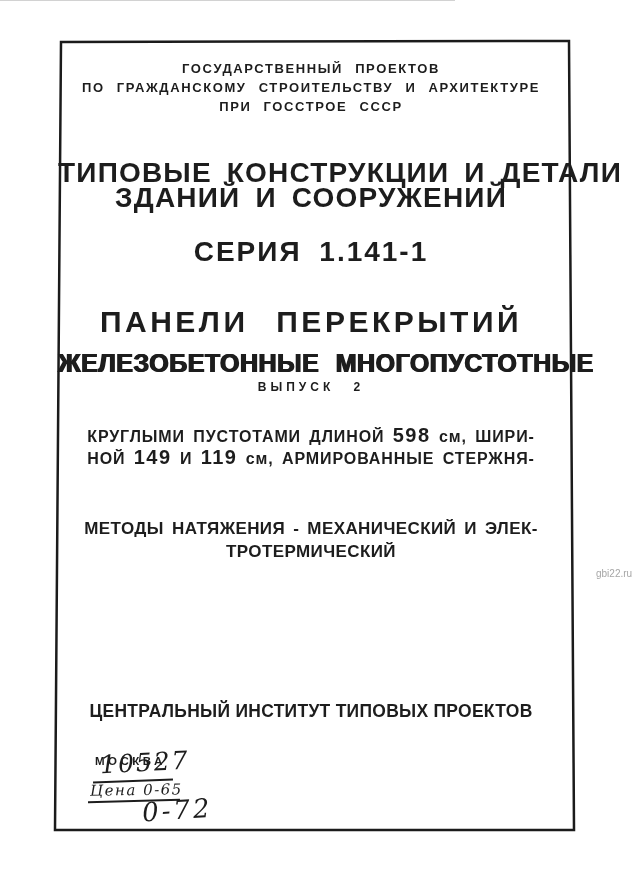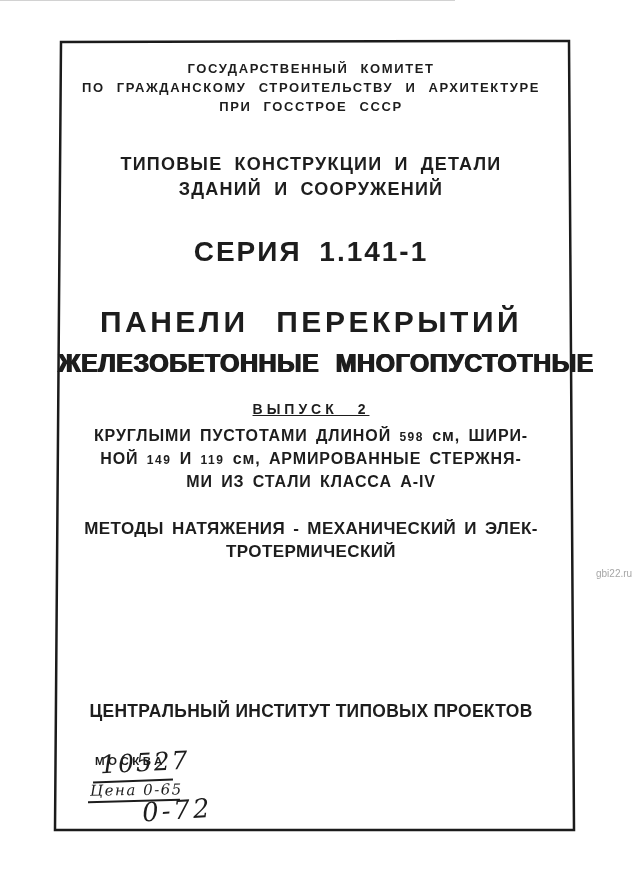--- a/index.html
+++ b/index.html
@@ -36,22 +36,22 @@
     white-space: nowrap;
   }
   .header {
     top: 59px;
     font-size: 13px;
     line-height: 19px;
     letter-spacing: 1.6px;
     word-spacing: 7px;
   }
   .series-title {
-    top: 152px;
-    font-size: 18px;
+    top: 160px;
+    font-size: 28px;
     line-height: 25px;
     letter-spacing: 1.2px;
     word-spacing: 6px;
   }
   .series-number {
     top: 236px;
     font-size: 28px;
     letter-spacing: 2px;
     word-spacing: 8px;
   }
@@ -62,35 +62,34 @@
     word-spacing: 16px;
   }
   .main-title-2 {
     top: 349px;
     font-size: 25px;
     letter-spacing: 0.5px;
     word-spacing: 9px;
     text-shadow: 0.7px 0 0 currentColor, -0.7px 0 0 currentColor;
   }
   .issue {
-    top: 401px;
-    font-size: 14px;
+    top: 380px;
+    font-size: 12px;
     letter-spacing: 4px;
     word-spacing: 12px;
-    text-decoration: underline;
   }
   .description {
     top: 425px;
     font-size: 16px;
     line-height: 21px;
     letter-spacing: 0.9px;
     word-spacing: 3px;
   }
   .desc-num {
-    font-size: 12px;
+    font-size: 20px;
     letter-spacing: 1.5px;
     text-align: right;
   }
   .methods {
     top: 517px;
     font-size: 17px;
     line-height: 23px;
     letter-spacing: 0.4px;
     word-spacing: 3px;
   }
@@ -170,42 +169,41 @@
 
 <div class="page">
 
   <div class="scan-edge-top"></div>
 
   <svg class="frame-svg" viewBox="0 0 633 877" xmlns="http://www.w3.org/2000/svg">
     <polygon points="61,42 569,41 574,830 55,830" fill="none" stroke="#1b1b1b" stroke-width="2.5"></polygon>
   </svg>
 
   <div class="txt header">
-    <div>ГОСУДАРСТВЕННЫЙ КОМИТЕТ</div>
+    <div>ГОСУДАРСТВЕННЫЙ ПРОЕКТОВ</div>
     <div>ПО ГРАЖДАНСКОМУ СТРОИТЕЛЬСТВУ И АРХИТЕКТУРЕ</div>
     <div>ПРИ ГОССТРОЕ СССР</div>
   </div>
 
   <div class="txt series-title">
     <div>ТИПОВЫЕ КОНСТРУКЦИИ И ДЕТАЛИ</div>
     <div>ЗДАНИЙ И СООРУЖЕНИЙ</div>
   </div>
 
   <div class="txt series-number">СЕРИЯ 1.141-1</div>
 
   <div class="txt main-title-2">ЖЕЛЕЗОБЕТОННЫЕ МНОГОПУСТОТНЫЕ</div>
 
   <div class="txt main-title-1">ПАНЕЛИ ПЕРЕКРЫТИЙ</div>
 
   <div class="txt issue">ВЫПУСК 2</div>
 
   <div class="txt description">
     <div><span>КРУГЛЫМИ ПУСТОТАМИ ДЛИНОЙ </span><span class="desc-num">598</span><span> см, ШИРИ-</span></div>
     <div><span>НОЙ </span><span class="desc-num">149</span><span> И </span><span class="desc-num">119</span><span> см, АРМИРОВАННЫЕ СТЕРЖНЯ-</span></div>
-    <div>МИ ИЗ СТАЛИ КЛАССА А-IV</div>
   </div>
 
   <div class="txt methods">
     <div>МЕТОДЫ НАТЯЖЕНИЯ - МЕХАНИЧЕСКИЙ И ЭЛЕК-</div>
     <div>ТРОТЕРМИЧЕСКИЙ</div>
   </div>
 
   <div class="txt publisher">ЦЕНТРАЛЬНЫЙ ИНСТИТУТ ТИПОВЫХ ПРОЕКТОВ</div>
 
   <div class="city">МОСКВА</div>

